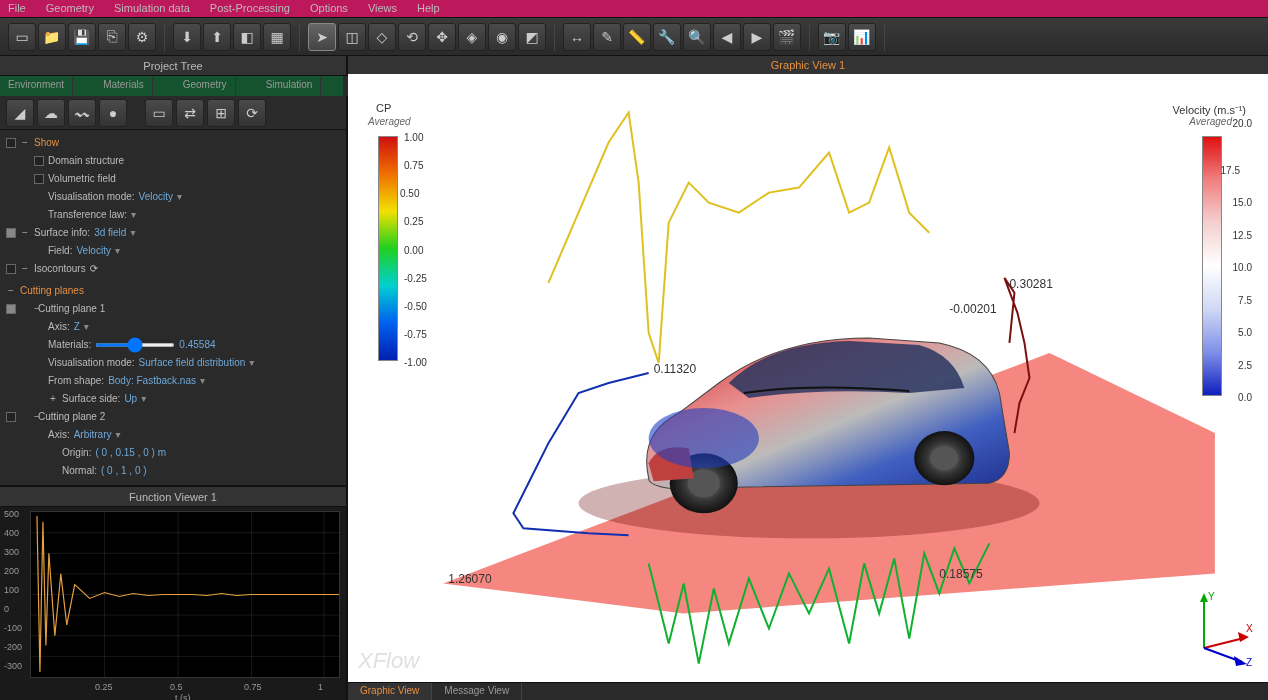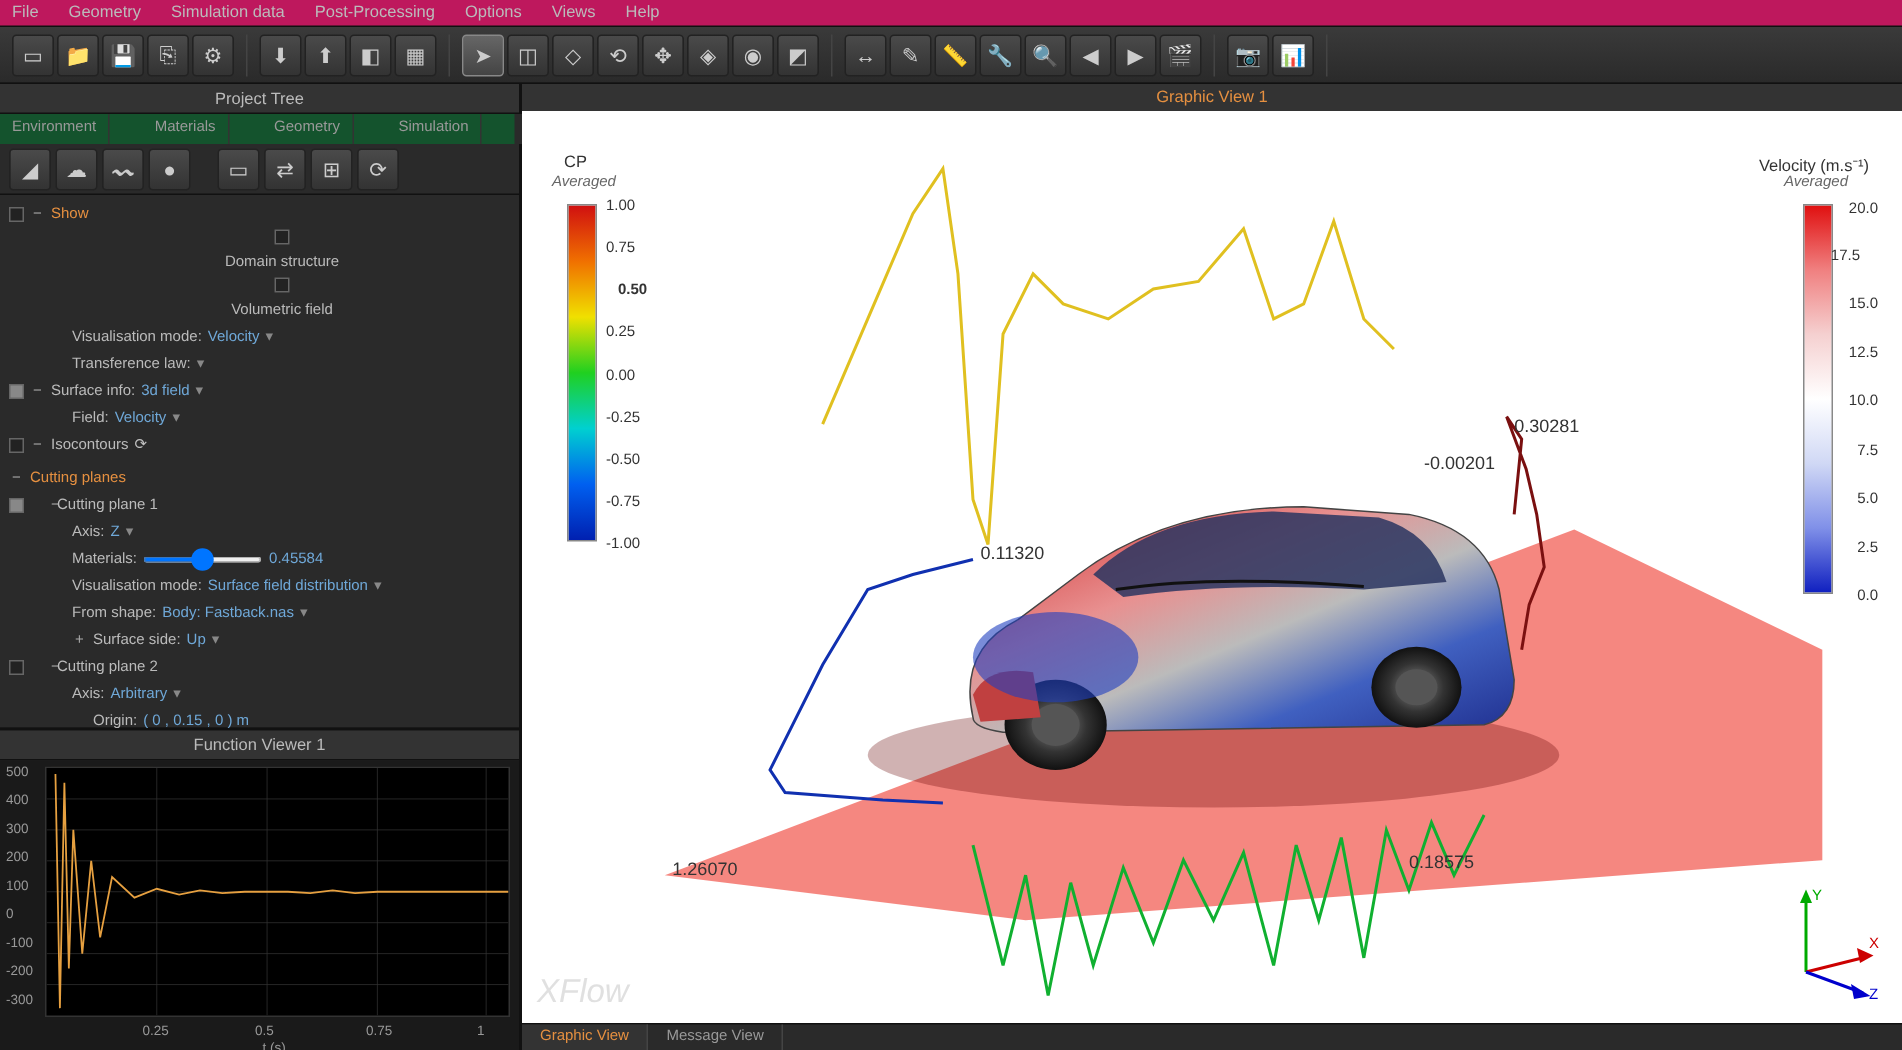--- a/index.html
+++ b/index.html
@@ -95,21 +95,21 @@
   white-space: nowrap;
 }
 .tree-row .cb { width: 10px; height: 10px; border: 1px solid #666; background: #222; flex-shrink: 0; }
 .tree-row .cb.on { background: #888; }
 .tree-row .expander { color: #aaa; width: 10px; text-align: center; }
 .tree-row .label { color: #bbb; }
 .tree-row .label.section { color: #e69040; }
 .tree-row .val { color: #6fa8d8; }
 .tree-row input[type=range]{ width: 80px; height: 4px; }
 .indent1 { padding-left: 14px; }
-.indent2 { padding-left: 28px; flex-direction: column; }
+.indent2 { padding-left: 28px; }
 .indent3 { padding-left: 42px; }
 .indent4 { padding-left: 56px; }
 .func-viewer {
   height: 215px;
   border-top: 2px solid #111;
   background: #1a1a1a;
   position: relative;
 }
 .fv-plot {
   position: absolute; left: 30px; right: 6px; top: 24px; bottom: 22px;
@@ -445,35 +445,35 @@
         <text x="100" y="500" font-size="12" fill="#333">1.26070</text>
       </svg>
 
       
       <div class="cb-title" style="top:28px;left:28px">CP</div>
       <div class="cb-subtitle" style="top:42px;left:20px">Averaged</div>
       <div class="colorbar" style="top:62px;left:30px;height:225px;background:linear-gradient(to bottom,#d01010,#f07000,#f0e000,#20d020,#00d0d0,#0060f0,#0020b0)"></div>
       <div id="cbl-ticks">
           <div class="cb-tick" style="left: 56px; top: 58px;">1.00</div>
           <div class="cb-tick" style="left: 56px; top: 86.125px;">0.75</div>
-          <div class="cb-tick" style="left: 64px; top: 114.25px; font-weight: bold;">0.50</div>
+          <div class="cb-tick" style="left: 52px; top: 114.25px;">0.50</div>
           <div class="cb-tick" style="left: 56px; top: 142.375px;">0.25</div>
           <div class="cb-tick" style="left: 56px; top: 170.5px;">0.00</div>
           <div class="cb-tick" style="left: 56px; top: 198.625px;">-0.25</div>
           <div class="cb-tick" style="left: 56px; top: 226.75px;">-0.50</div>
           <div class="cb-tick" style="left: 56px; top: 254.875px;">-0.75</div>
           <div class="cb-tick" style="left: 56px; top: 283px;">-1.00</div>
         </div>
 
       
       <div class="cb-title" style="top:28px;right:22px;text-align:right">Velocity (m.s⁻¹)</div>
       <div class="cb-subtitle" style="top:42px;right:36px">Averaged</div>
       <div class="colorbar" style="top:62px;right:46px;height:260px;background:linear-gradient(to bottom,#e01010,#f08080,#f5d0d0,#ffffff,#d0d8f5,#8090e8,#1020c0)"></div>
       <div id="cbr-ticks">
-          <div class="cb-tick" style="right: 16px; top: 60px;">20.0</div>
+          <div class="cb-tick" style="right: 16px; top: 44px;">20.0</div>
           <div class="cb-tick" style="right: 28px; top: 90.5px;">17.5</div>
           <div class="cb-tick" style="right: 16px; top: 123px;">15.0</div>
           <div class="cb-tick" style="right: 16px; top: 155.5px;">12.5</div>
           <div class="cb-tick" style="right: 16px; top: 188px;">10.0</div>
           <div class="cb-tick" style="right: 16px; top: 220.5px;">7.5</div>
           <div class="cb-tick" style="right: 16px; top: 253px;">5.0</div>
           <div class="cb-tick" style="right: 16px; top: 285.5px;">2.5</div>
           <div class="cb-tick" style="right: 16px; top: 318px;">0.0</div>
         </div>
 

